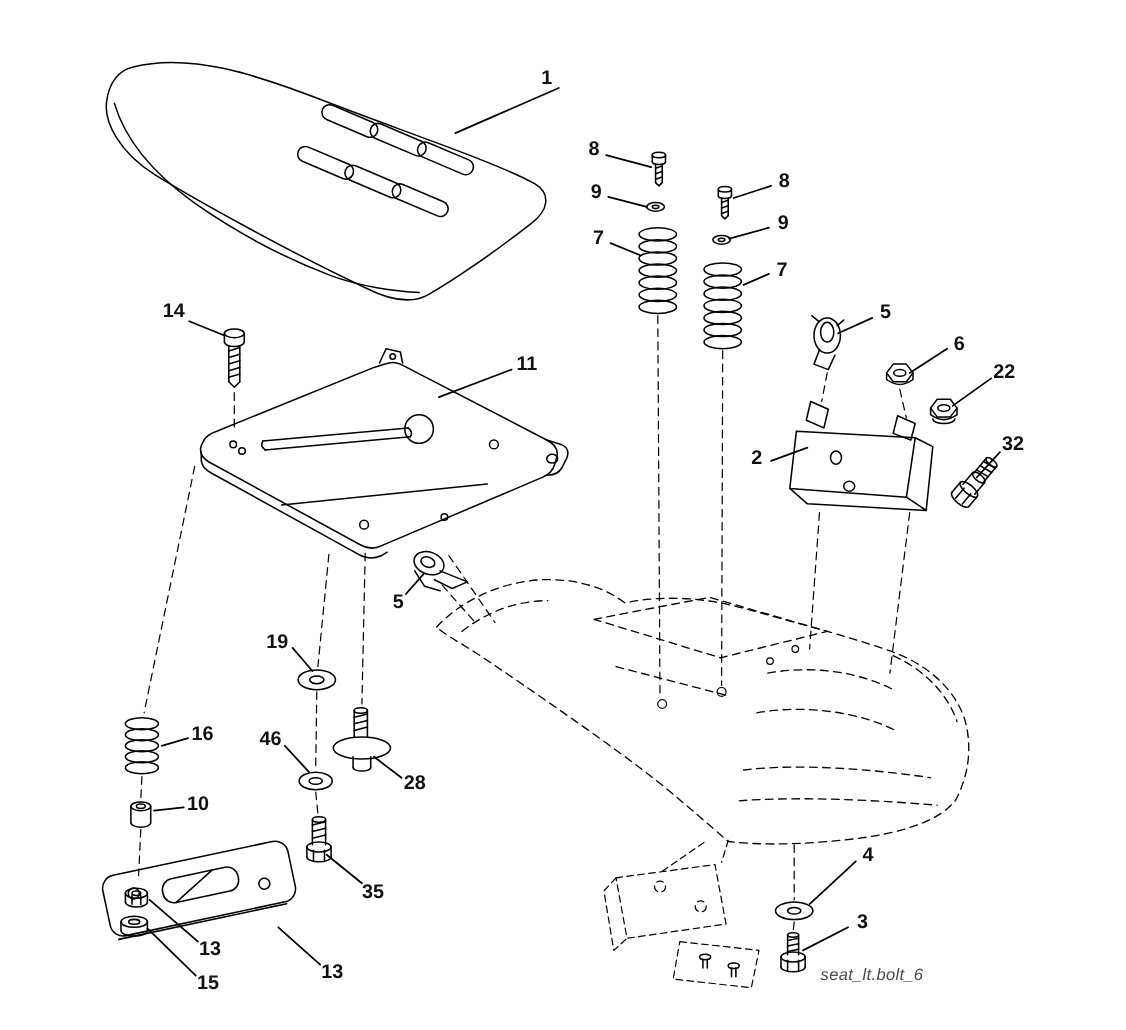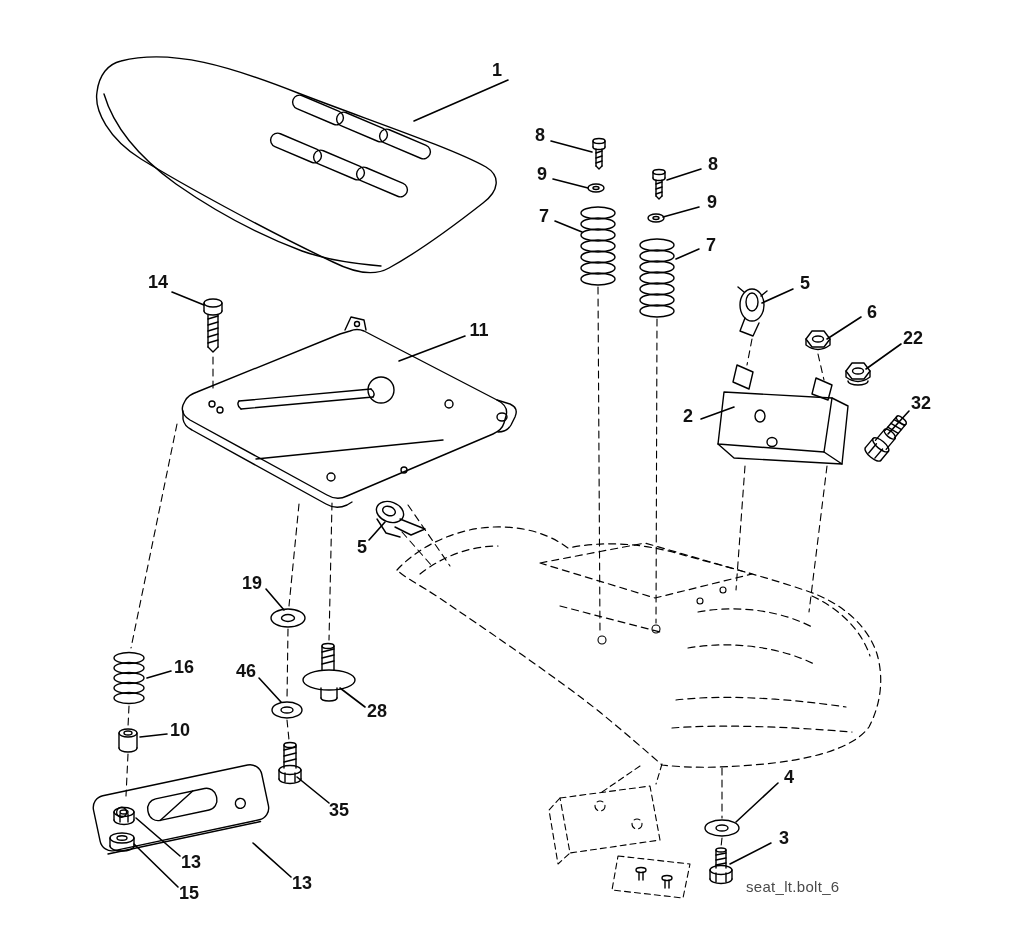--- a/index.html
+++ b/index.html
@@ -1,21 +1,21 @@
 <!DOCTYPE html>
 <html><head>
 <meta charset="utf-8">
 <style>
   html,body{margin:0;padding:0;background:#ffffff;}
   .stage{position:relative;width:1024px;height:936px;background:#ffffff;overflow:hidden;
          font-family:"Liberation Sans",sans-serif;}
   .stage svg{position:absolute;left:0;top:0;}
   .callout{position:absolute;transform:translate(-50%,-50%);font-weight:bold;font-size:18px;
            color:#111;line-height:1;user-select:none;}
-  .caption{position:absolute;left:746px;top:878px;font-size:15px;color:#4a4a4a;letter-spacing:.3px;}
+  .caption{position:absolute;left:746px;top:878px;font-size:15px;color:#4a4a4a;letter-spacing:.3px;font-style:italic;}
 </style>
 </head>
 <body>
 
 <div class="stage">
 
 <svg width="1024" height="936" viewBox="0 0 1024 936">
   <g stroke="#000000" fill="none" stroke-width="1.4" stroke-linecap="round" stroke-linejoin="round">
 
     <g>

